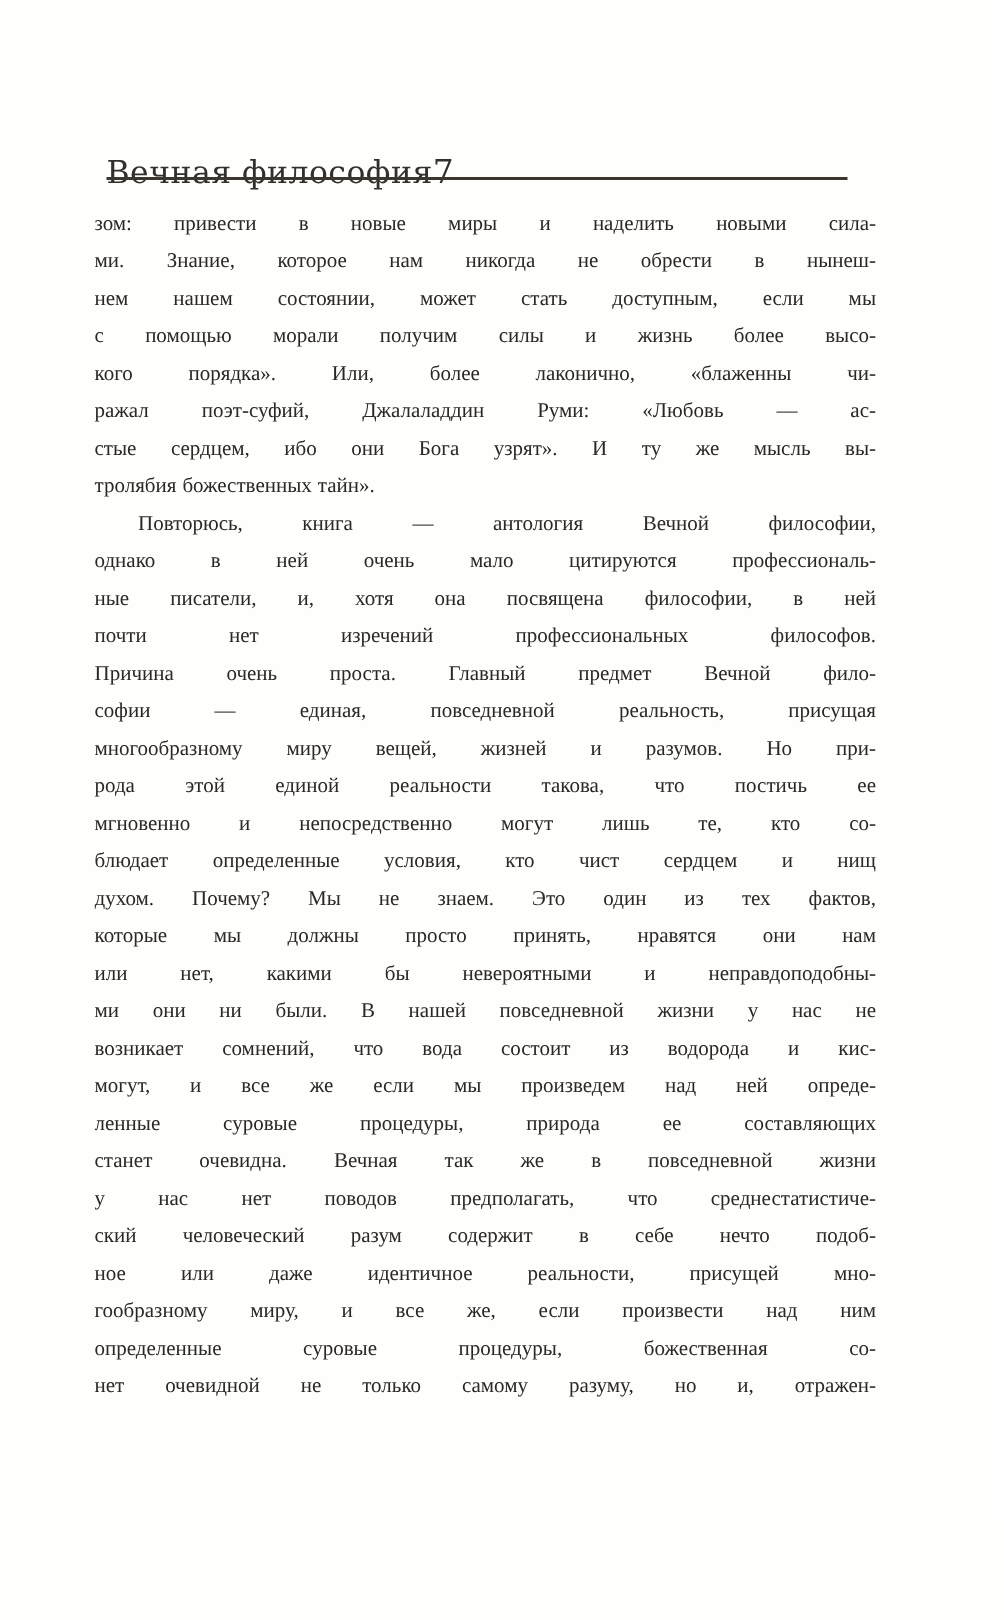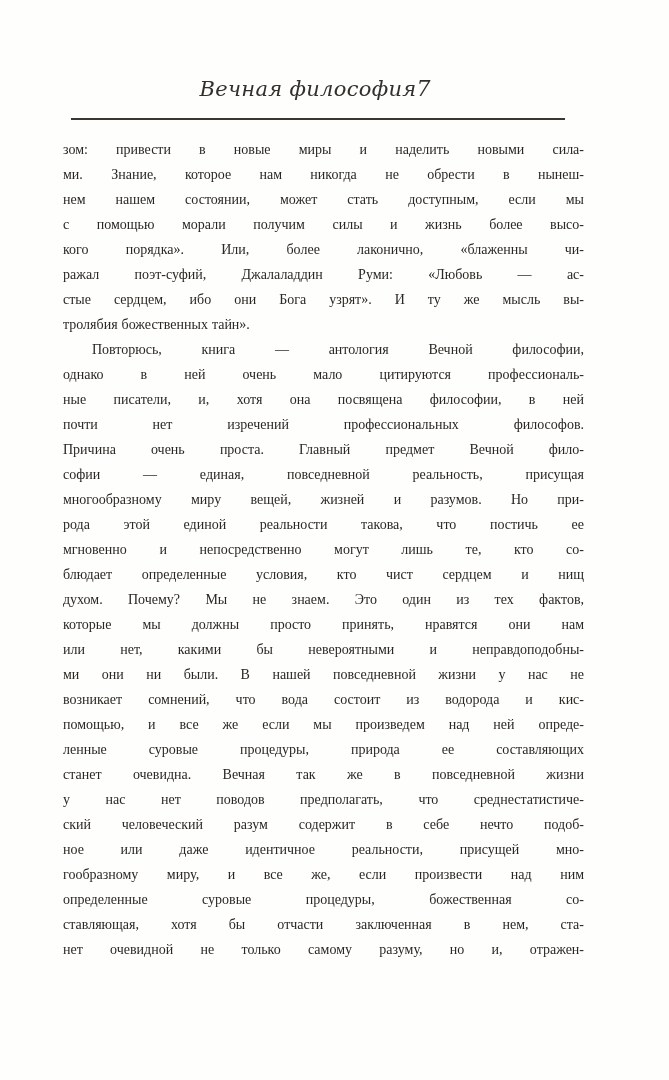--- a/index.html
+++ b/index.html
@@ -12,27 +12,26 @@
     width: 669px;
     height: 1080px;
     background: #fefefdf5;
     background-color: #fefefd;
     overflow: hidden;
     font-family: "Liberation Serif", "DejaVu Serif", serif;
   }
   .header {
     position: absolute;
     left: 71px;
-    top: 76px;
+    top: 103px;
     width: 494px;
     display: flex;
-    justify-content: center;
+    justify-content: flex-start;
     align-items: baseline;
     font-family: "DejaVu Serif", "Liberation Serif", serif;
-    font-style: italic;
     color: #33302b;
   }
   .header .title {
     font-size: 21px;
     letter-spacing: 0.3px;
   }
   .header .pagenum {
     font-size: 22px;
     padding-right: 6px;
   }
@@ -92,24 +91,23 @@
       <div class="line">софии — единая, повседневной реальность, присущая</div>
       <div class="line">многообразному миру вещей, жизней и разумов. Но при-</div>
       <div class="line">рода этой единой реальности такова, что постичь ее</div>
       <div class="line">мгновенно и непосредственно могут лишь те, кто со-</div>
       <div class="line">блюдает определенные условия, кто чист сердцем и нищ</div>
       <div class="line">духом. Почему? Мы не знаем. Это один из тех фактов,</div>
       <div class="line">которые мы должны просто принять, нравятся они нам</div>
       <div class="line">или нет, какими бы невероятными и неправдоподобны-</div>
       <div class="line">ми они ни были. В нашей повседневной жизни у нас не</div>
       <div class="line">возникает сомнений, что вода состоит из водорода и кис-</div>
-      <div class="line">помощью, и все же если мы произведем над ней опреде-</div>
+      <div class="line">могут, и все же если мы произведем над ней опреде-</div>
       <div class="line">ленные суровые процедуры, природа ее составляющих</div>
       <div class="line">станет очевидна. Вечная так же в повседневной жизни</div>
       <div class="line">у нас нет поводов предполагать, что среднестатистиче-</div>
       <div class="line">ский человеческий разум содержит в себе нечто подоб-</div>
       <div class="line">ное или даже идентичное реальности, присущей мно-</div>
       <div class="line">гообразному миру, и все же, если произвести над ним</div>
       <div class="line">определенные суровые процедуры, божественная со-</div>
-      <div class="line">ставляющая, хотя бы отчасти заключенная в нем, ста-</div>
       <div class="line">нет очевидной не только самому разуму, но и, отражен-</div>
     </div>
 </div>
 
 </body></html>

